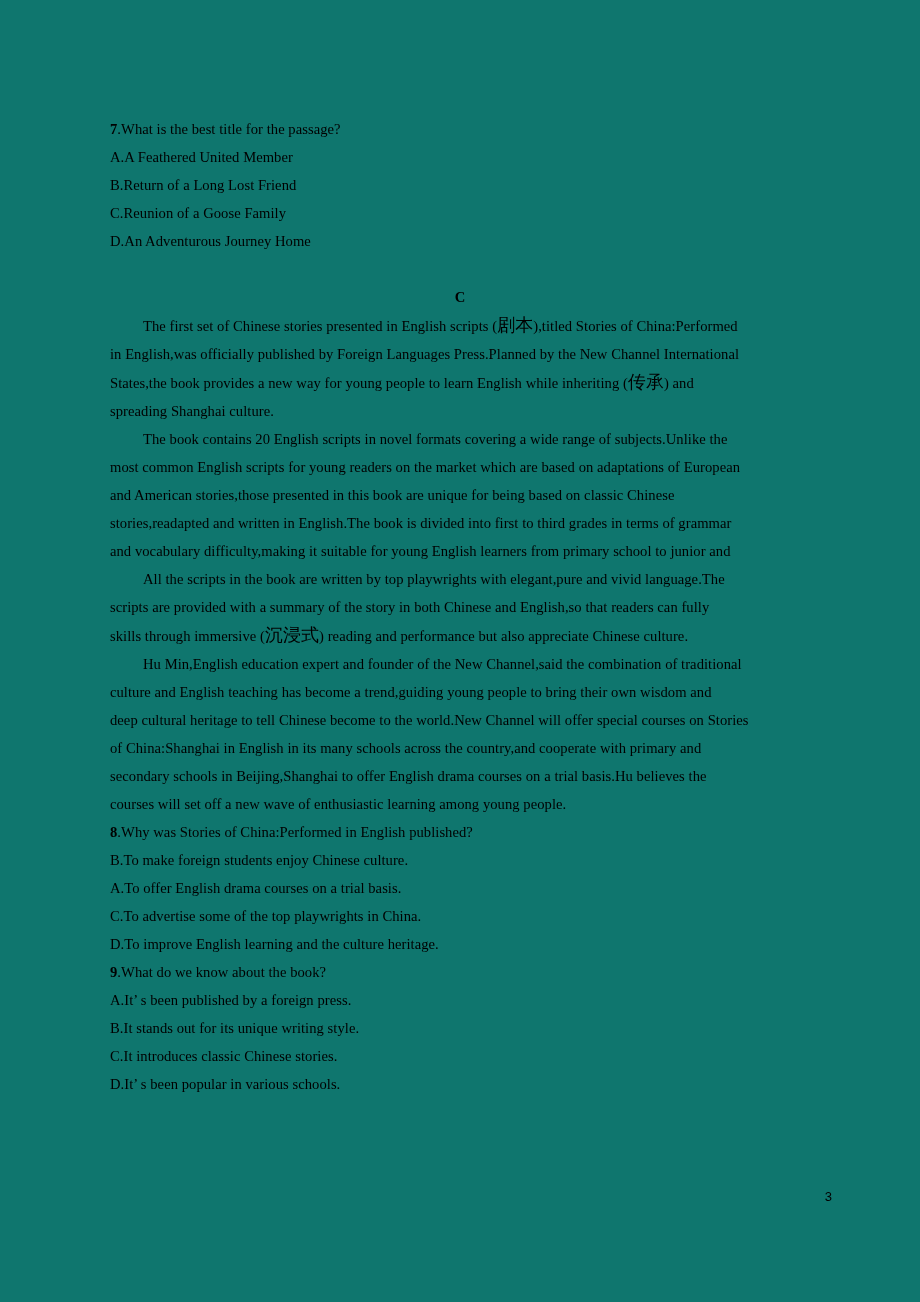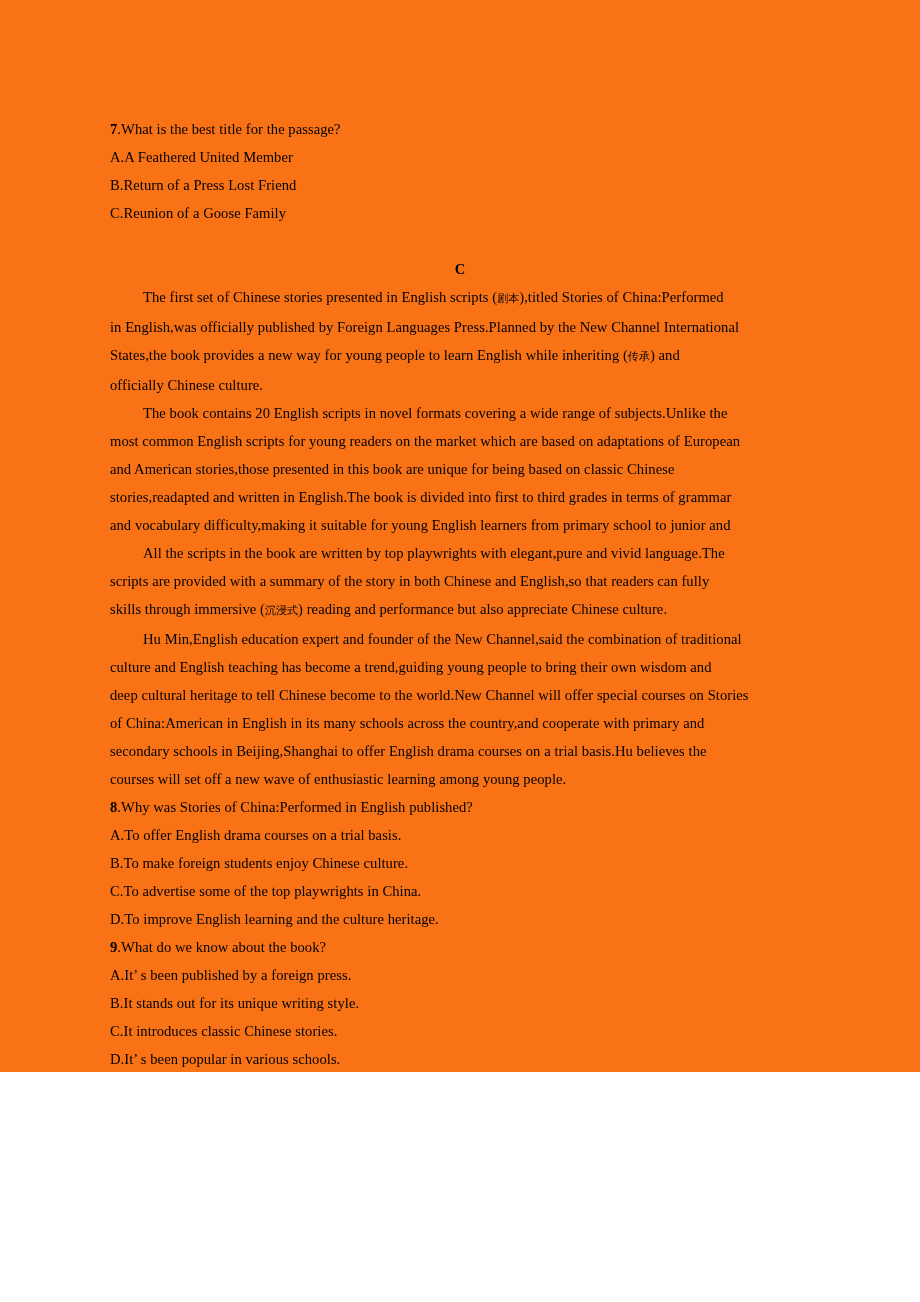--- a/index.html
+++ b/index.html
@@ -7,22 +7,22 @@
     padding: 0;
     background: #ffffff;
   }
   body {
     font-family: "Liberation Serif", "DejaVu Serif", serif;
     color: #000000;
   }
   .page {
     position: relative;
     width: 920px;
-    height: 1072px;
-    background: #f97316;
+    height: 1302px;
+    background: #0f766e;
     overflow: hidden;
     box-sizing: border-box;
   }
   .content {
     position: absolute;
     left: 110px;
     top: 115px;
     width: 700px;
   }
   .line {
@@ -52,64 +52,65 @@
   .page-number {
     position: absolute;
     right: 88px;
     top: 1189px;
     font-family: "Liberation Sans", "DejaVu Sans", sans-serif;
     font-size: 13px;
     color: #000000;
   }
   .cjk {
     font-family: "DejaVu Sans", "Liberation Sans", sans-serif;
-    font-size: 11px;
+    font-size: 18px;
   }
 </style>
 </head>
 <body>
 
 <div class="page">
 
   <div class="content">
 
     <div class="line"><span class="qnum">7</span><span>.What is the best title for the passage?</span></div>
     <div class="line">A.A Feathered United Member</div>
-    <div class="line">B.Return of a Press Lost Friend</div>
+    <div class="line">B.Return of a Long Lost Friend</div>
     <div class="line">C.Reunion of a Goose Family</div>
+    <div class="line">D.An Adventurous Journey Home</div>
 
     <div class="blank-line"></div>
 
     <div class="section-head">C</div>
 
     <div class="line indent"><span>The first set of Chinese stories presented in English scripts (</span><span class="cjk">剧本</span><span>),titled </span><span class="ital">Stories of China:Performed</span></div>
     <div class="line"><span class="ital">in English</span><span>,was officially published by Foreign Languages Press.Planned by the New Channel International</span></div>
     <div class="line"><span>States,the book provides a new way for young people to learn English while inheriting (</span><span class="cjk">传承</span><span>) and</span></div>
-    <div class="line">officially Chinese culture.</div>
+    <div class="line">spreading Shanghai culture.</div>
 
     <div class="line indent">The book contains 20 English scripts in novel formats covering a wide range of subjects.Unlike the</div>
     <div class="line">most common English scripts for young readers on the market which are based on adaptations of European</div>
     <div class="line">and American stories,those presented in this book are unique for being based on classic Chinese</div>
     <div class="line">stories,readapted and written in English.The book is divided into first to third grades in terms of grammar</div>
     <div class="line">and vocabulary difficulty,making it suitable for young English learners from primary school to junior and</div>
 
     <div class="line indent">All the scripts in the book are written by top playwrights with elegant,pure and vivid language.The</div>
     <div class="line">scripts are provided with a summary of the story in both Chinese and English,so that readers can fully</div>
     <div class="line"><span>skills through immersive (</span><span class="cjk">沉浸式</span><span>) reading and performance but also appreciate Chinese culture.</span></div>
 
     <div class="line indent">Hu Min,English education expert and founder of the New Channel,said the combination of traditional</div>
     <div class="line">culture and English teaching has become a trend,guiding young people to bring their own wisdom and</div>
     <div class="line"><span>deep cultural heritage to tell Chinese become to the world.New Channel will offer special courses on </span><span class="ital">Stories</span></div>
-    <div class="line"><span class="ital">of China:American in English</span><span> in its many schools across the country,and cooperate with primary and</span></div>
+    <div class="line"><span class="ital">of China:Shanghai in English</span><span> in its many schools across the country,and cooperate with primary and</span></div>
     <div class="line">secondary schools in Beijing,Shanghai to offer English drama courses on a trial basis.Hu believes the</div>
     <div class="line">courses will set off a new wave of enthusiastic learning among young people.</div>
 
     <div class="line"><span class="qnum">8</span><span>.Why was </span><span class="ital">Stories of China:Performed in English</span><span> published?</span></div>
+    <div class="line">B.To make foreign students enjoy Chinese culture.</div>
     <div class="line">A.To offer English drama courses on a trial basis.</div>
-    <div class="line">B.To make foreign students enjoy Chinese culture.</div>
     <div class="line">C.To advertise some of the top playwrights in China.</div>
     <div class="line">D.To improve English learning and the culture heritage.</div>
 
     <div class="line"><span class="qnum">9</span><span>.What do we know about the book?</span></div>
     <div class="line">A.It’ s been published by a foreign press.</div>
     <div class="line">B.It stands out for its unique writing style.</div>
     <div class="line">C.It introduces classic Chinese stories.</div>
     <div class="line">D.It’ s been popular in various schools.</div>
 
   </div>

